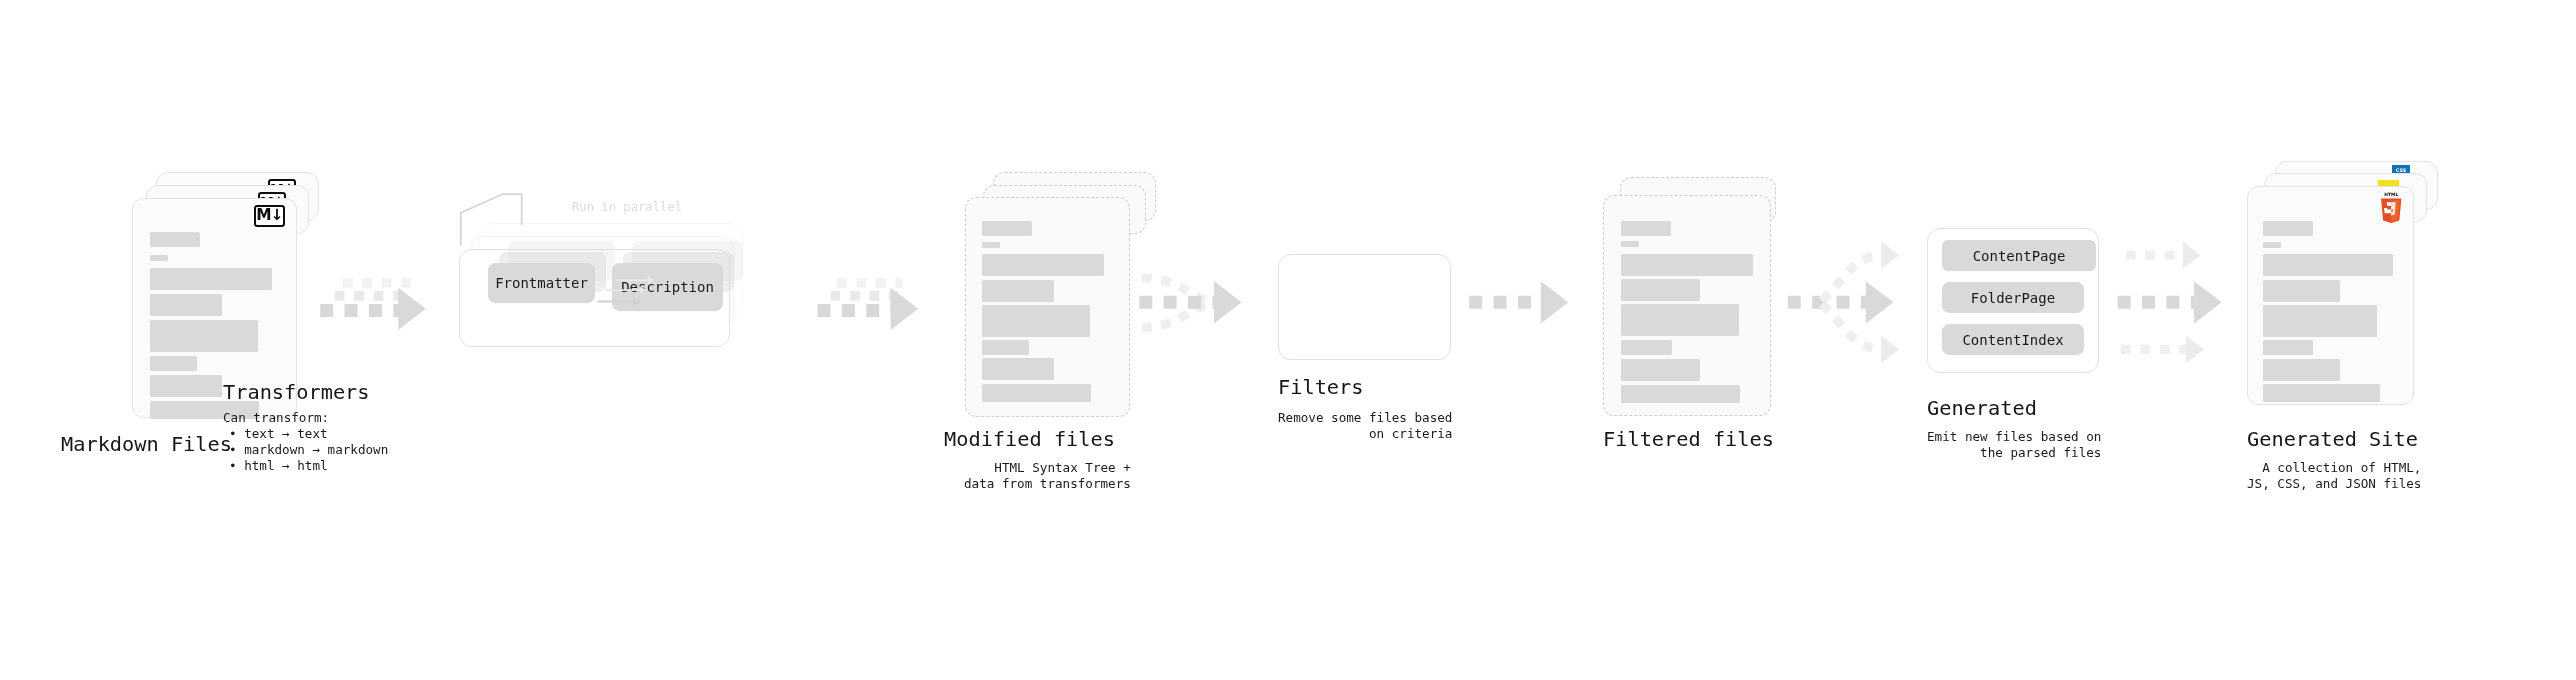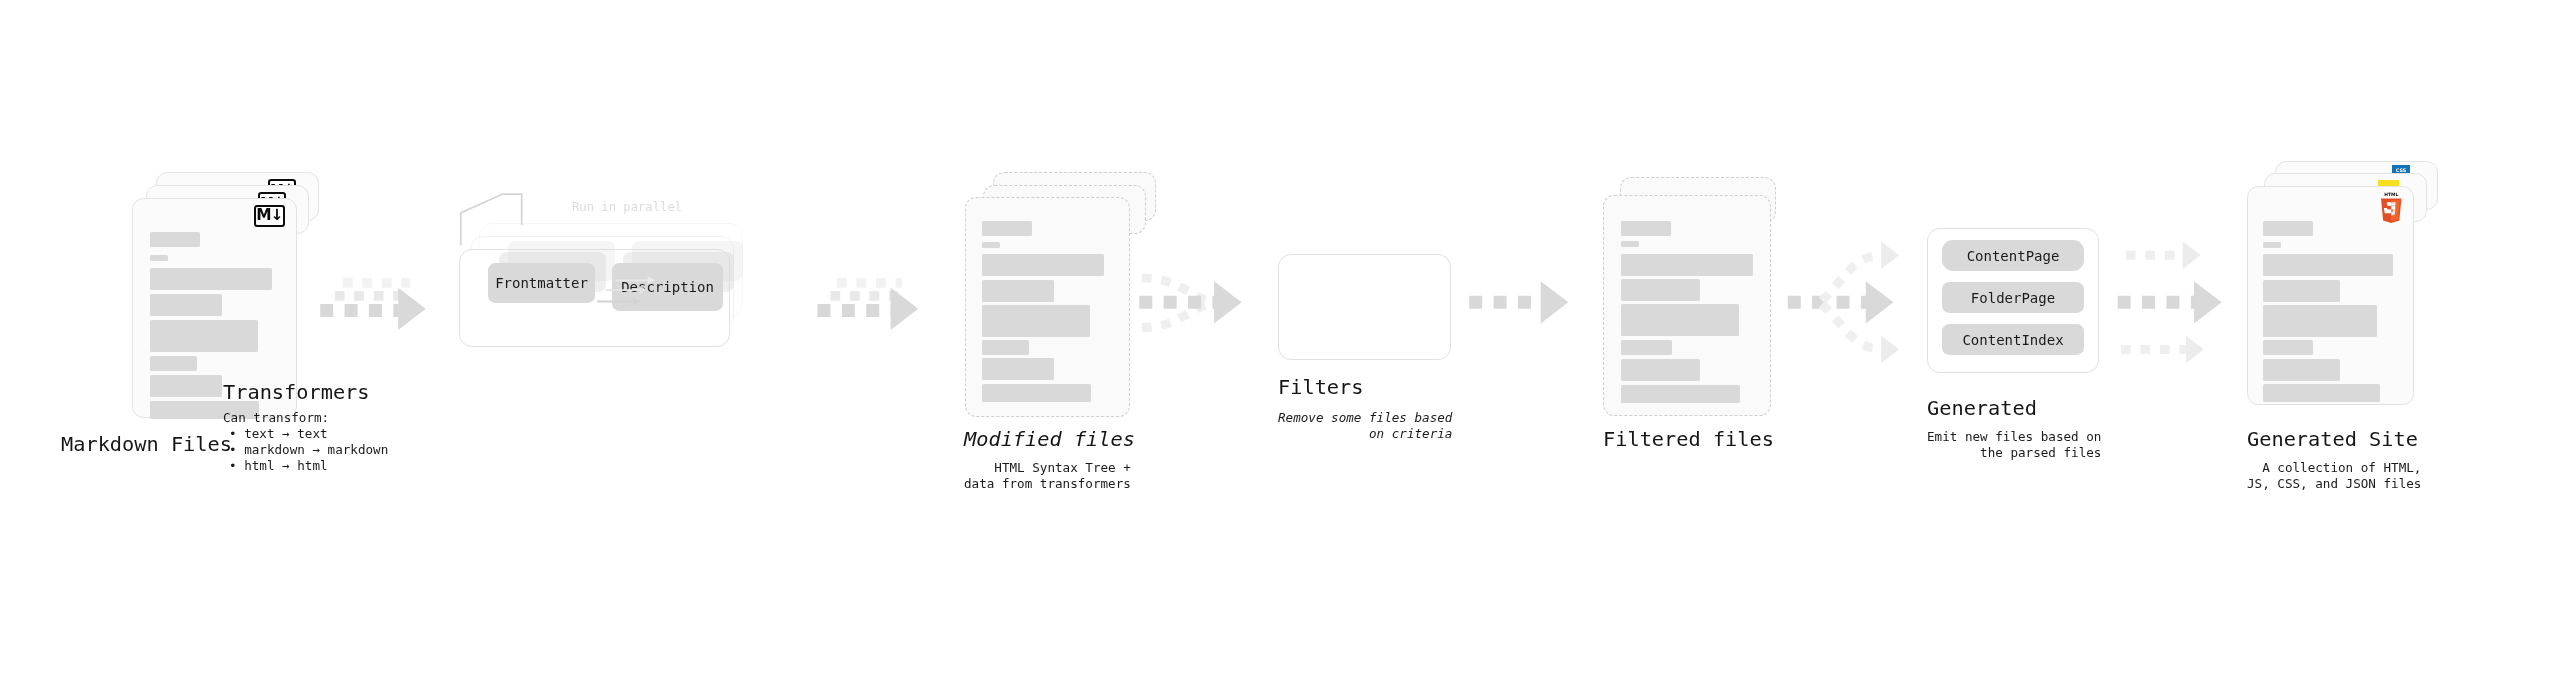--- a/index.html
+++ b/index.html
@@ -189,46 +189,46 @@
 
     <div class="doc-bar" style="left:982px; top:221px; width:50px;  height:15.4px;"></div>
     <div class="doc-bar" style="left:982px; top:242px; width:18px;  height:5.7px;"></div>
     <div class="doc-bar" style="left:982px; top:254px; width:122px; height:22px;"></div>
     <div class="doc-bar" style="left:982px; top:280px; width:72px;  height:22px;"></div>
     <div class="doc-bar" style="left:982px; top:305px; width:108px; height:32px;"></div>
     <div class="doc-bar" style="left:982px; top:340px; width:47px;  height:15.4px;"></div>
     <div class="doc-bar" style="left:982px; top:358px; width:72px;  height:22px;"></div>
     <div class="doc-bar" style="left:982px; top:384px; width:109px; height:18px;"></div>
   </div>
-  <div class="title" style="left:964px; top:427px;font-style:italic;">Modified files</div>
+  <div class="title" style="left:944px; top:427px;">Modified files</div>
   <div class="subtitle" style="left:964px; top:460px;">HTML Syntax Tree +
 data from transformers</div>
 
   <div class="group-box" style="left:1278px; top:254px; width:173px; height:106px;"></div>
   <div class="title" style="left:1278px; top:375px;">Filters</div>
-  <div class="subtitle" style="left:1278px; top:410px;font-style:italic;">Remove some files based
+  <div class="subtitle" style="left:1278px; top:410px;">Remove some files based
 on criteria</div>
 
   <div class="doc-stack">
     <div class="doc-card dashed" style="left:1620px; top:177px; width:156px; height:46px;"></div>
     <div class="doc-card dashed" style="left:1603px; top:195px; width:168px; height:221px;"></div>
 
     <div class="doc-bar" style="left:1621px; top:221px; width:50px;  height:15.4px;"></div>
     <div class="doc-bar" style="left:1621px; top:241px; width:18px;  height:5.7px;"></div>
     <div class="doc-bar" style="left:1621px; top:254px; width:132px; height:22px;"></div>
     <div class="doc-bar" style="left:1621px; top:279px; width:79px;  height:22px;"></div>
     <div class="doc-bar" style="left:1621px; top:304px; width:118px; height:32px;"></div>
     <div class="doc-bar" style="left:1621px; top:340px; width:51px;  height:15.4px;"></div>
     <div class="doc-bar" style="left:1621px; top:359px; width:79px;  height:22px;"></div>
     <div class="doc-bar" style="left:1621px; top:385px; width:119px; height:18px;"></div>
   </div>
   <div class="title" style="left:1603px; top:427px;">Filtered files</div>
 
   <div class="group-box" style="left:1927px; top:228px; width:172px; height:145px;"></div>
-  <div class="pill" style="left:1942px; top:240px; width:142px; height:31px; border-radius:11px; font-size:14px;">ContentPage</div>
+  <div class="pill" style="left:1942px; top:240px; width:154px; height:31px; border-radius:6px; font-size:14px;">ContentPage</div>
   <div class="pill" style="left:1942px; top:282px; width:142px; height:31px; border-radius:7.3px; font-size:14px;">FolderPage</div>
   <div class="pill" style="left:1942px; top:324px; width:142px; height:31px; border-radius:7.3px; font-size:14px;">ContentIndex</div>
   <div class="title" style="left:1927px; top:396px;">Generated</div>
   <div class="subtitle" style="left:1927px; top:429px;">Emit new files based on
 the parsed files</div>
 
   <div class="doc-stack">
     <div class="doc-card" style="left:2275px; top:161px; width:163px; height:49px;"></div>
     <div class="css-badge" style="left:2392px; top:165px;">CSS</div>
 

